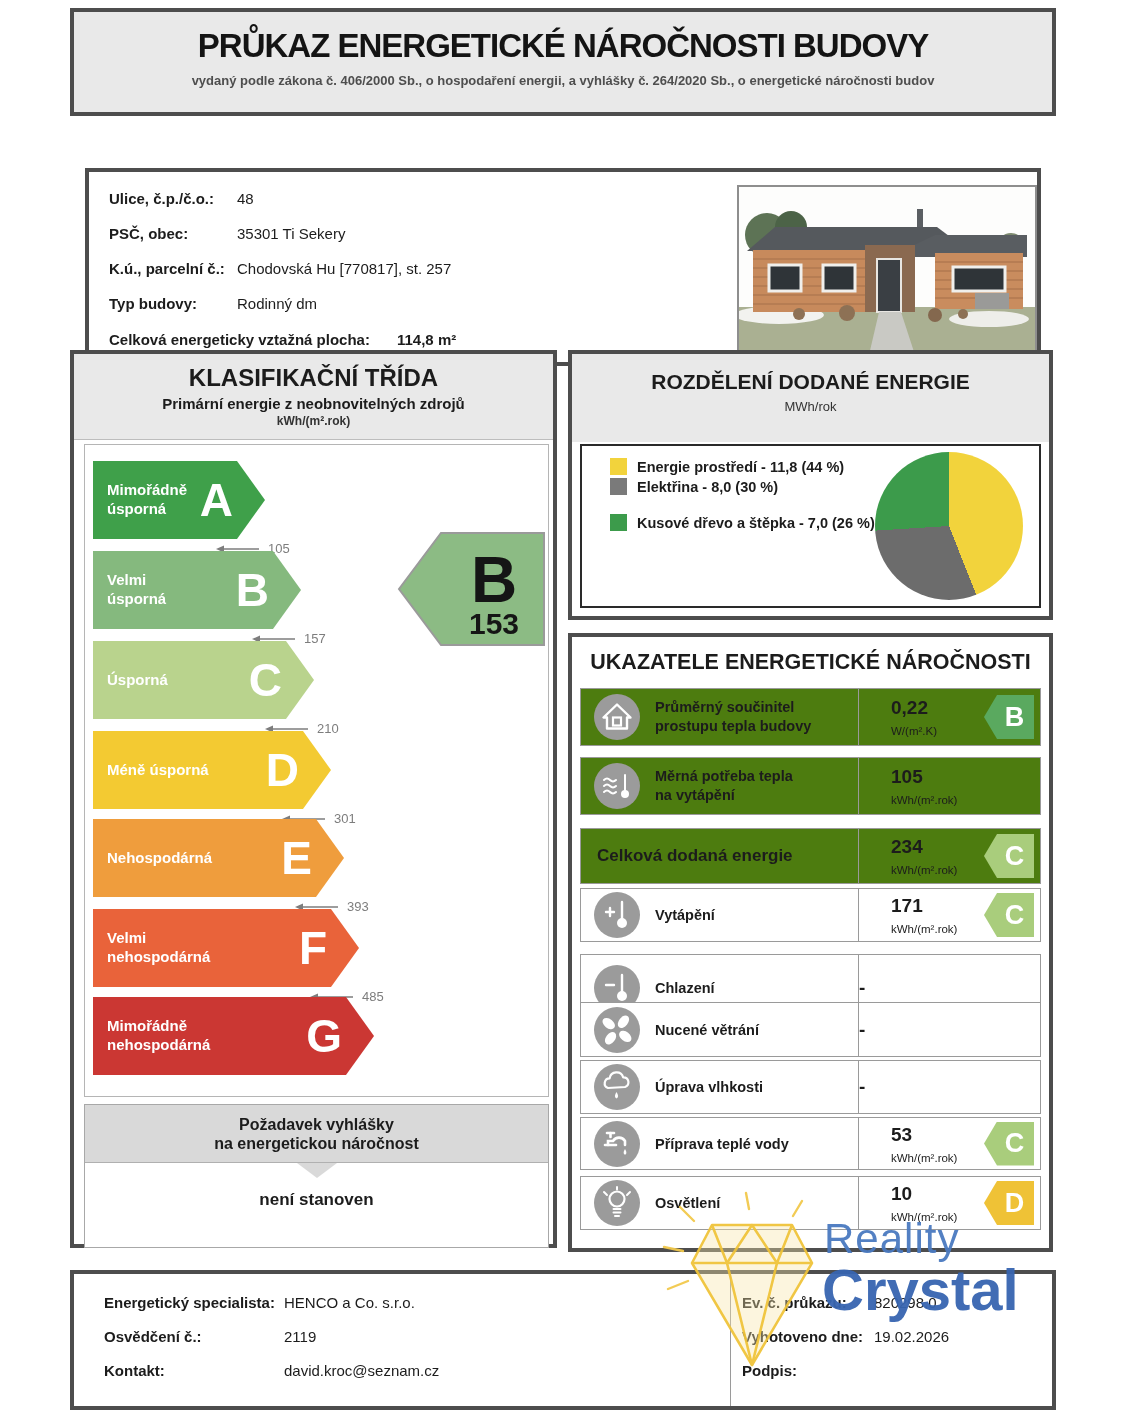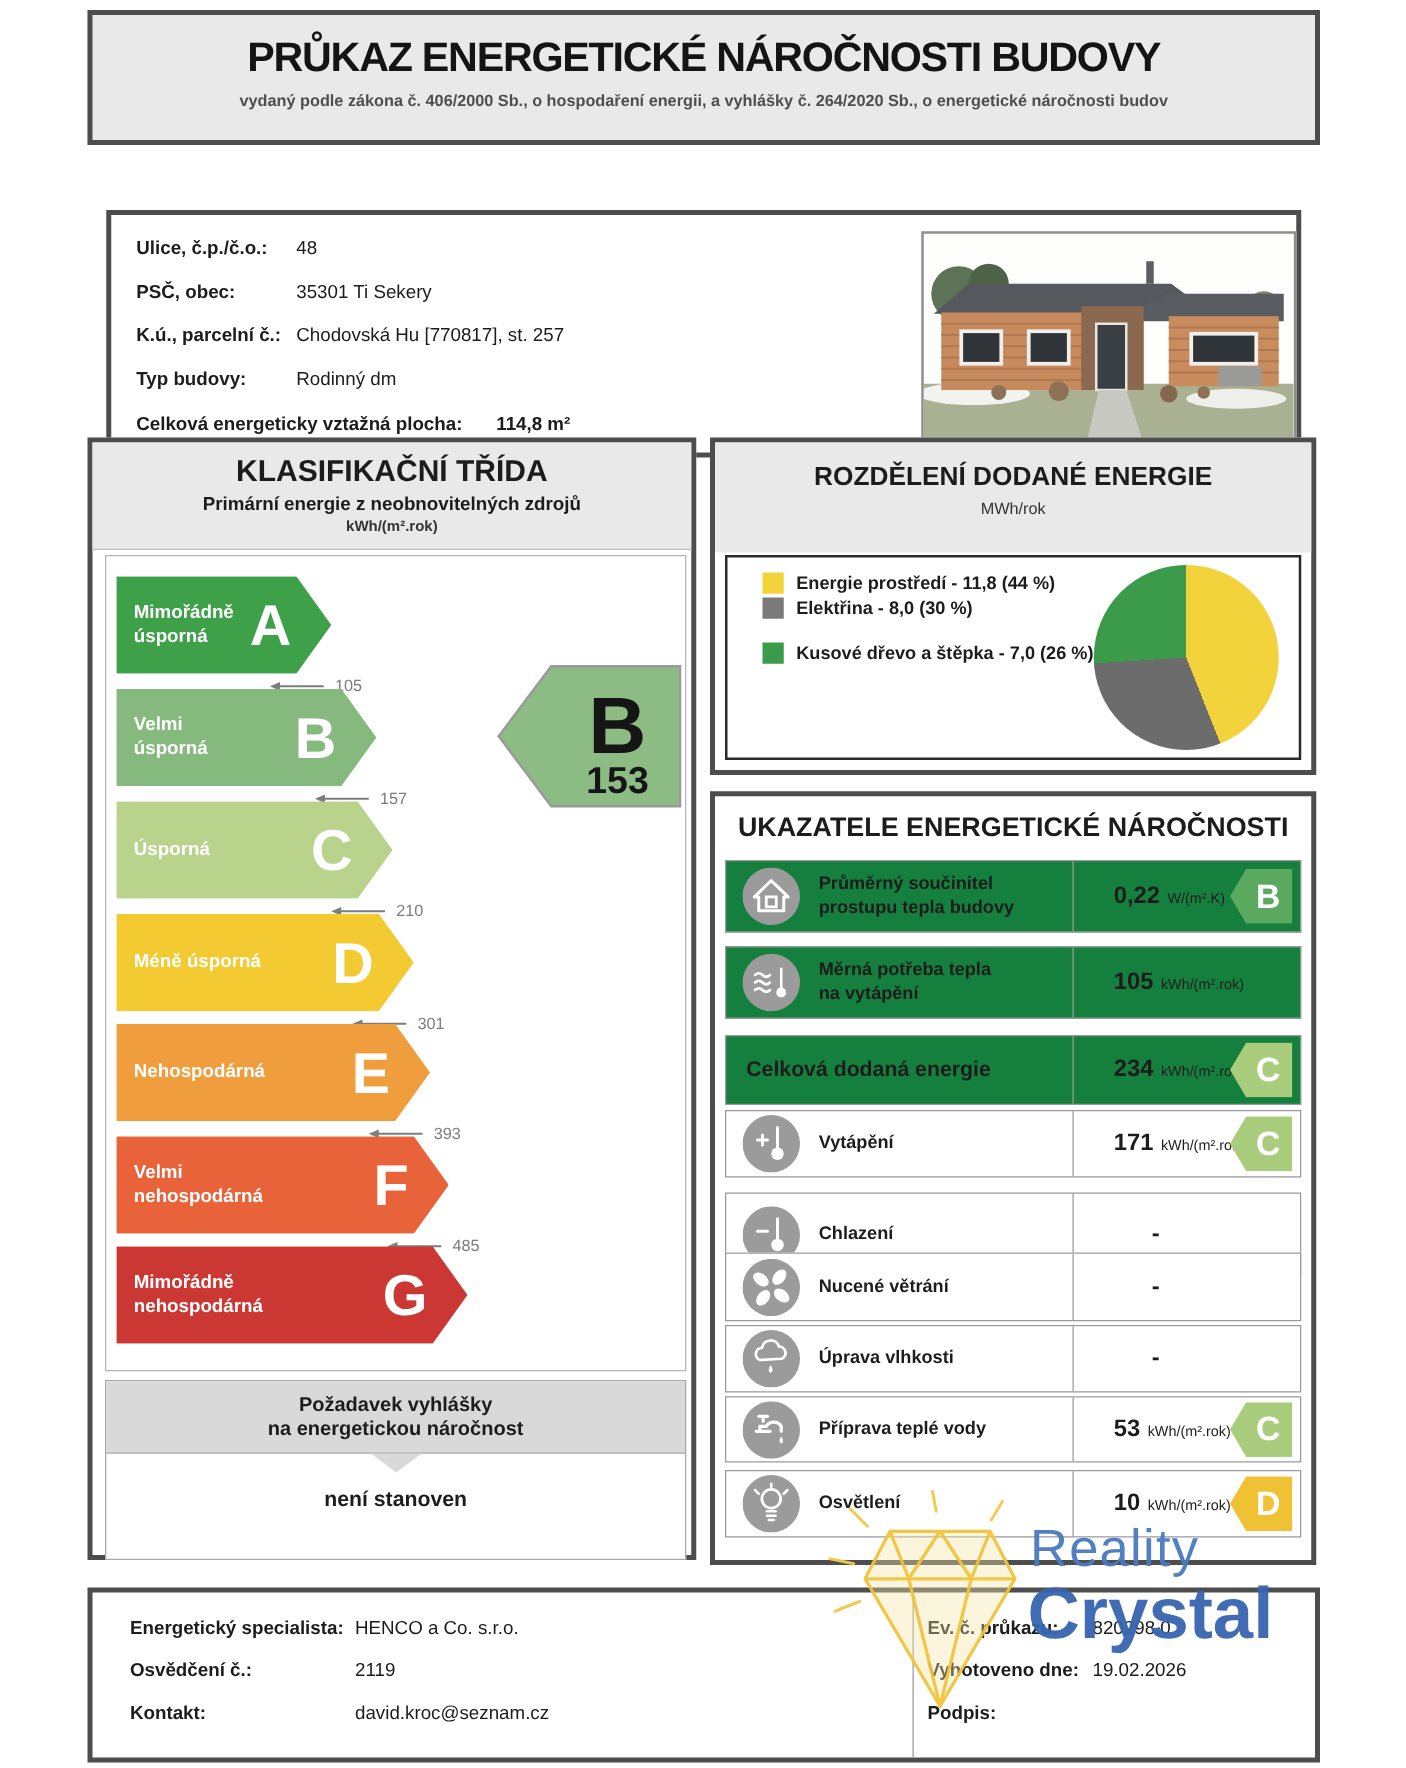--- a/index.html
+++ b/index.html
@@ -44,26 +44,26 @@
   .dp-inner { position:absolute; left:8px; top:90px; width:461px; height:164px; border:2px solid #2a2a2a; background:#fff; }
   .legend-item { position:absolute; left:16px; display:flex; gap:10px; align-items:center;padding-left:12px; }
   .swatch { width:17px; height:17px; flex:0 0 auto; }
   .legend-text { font-size:14.5px; font-weight:bold; white-space:nowrap; }
   .pie { position:absolute; left:293px; top:6px; width:148px; height:148px; border-radius:50%; }
 
   
   .ind-panel { left:568px; top:633px; width:485px; height:619px; }
   .ind-title { text-align:center; font-weight:bold; font-size:21.5px; margin-top:13px; }
   .ind-row { position:absolute; left:8px; width:461px; border:1px solid #9a9a9a; background:#fff; }
-  .ind-row.gray { background:#15803d; }
+  .ind-row.gray { background:#4d7c0f; }
   .icon-circle { position:absolute; left:13px; top:50%; transform:translateY(-50%); width:46px; height:46px; }
   .row-label { position:absolute; left:74px; top:50%; transform:translateY(-50%); font-weight:bold; font-size:14.5px; line-height:1.3; white-space:nowrap; }
   .row-label.noicon { left:16px; font-size:17px; }
   .val-cell { position:absolute; left:277px; top:0; bottom:0; right:0; border-left:1px solid #9a9a9a; }
-  .val-wrap { position:absolute; left:32px; top:50%; transform:translateY(-50%); display:flex; align-items:baseline; gap:6px; white-space:nowrap; }
+  .val-wrap { position:absolute; left:32px; top:50%; transform:translateY(-50%); display:flex; align-items:baseline; gap:6px; white-space:nowrap;flex-direction:column; }
   .val-wrap.dash { left:0; right:50px; justify-content:center; }
   .val-num { font-weight:bold; font-size:19px; }
   .val-unit { font-size:11.5px; }
   .mini-arrow { position:absolute; right:6px; top:50%; transform:translateY(-50%); width:50px; height:44px; color:#fff;
     clip-path:polygon(0 50%, 26% 0, 100% 0, 100% 100%, 26% 100%);
     font-weight:bold; font-size:27px; display:flex; align-items:center; justify-content:center; padding-left:11px; }
 
   
   .footer-box { left:70px; top:1270px; width:986px; height:140px; }
   .f-divider { position:absolute; left:656px; top:0; bottom:0; border-left:1px solid #9a9a9a; }

